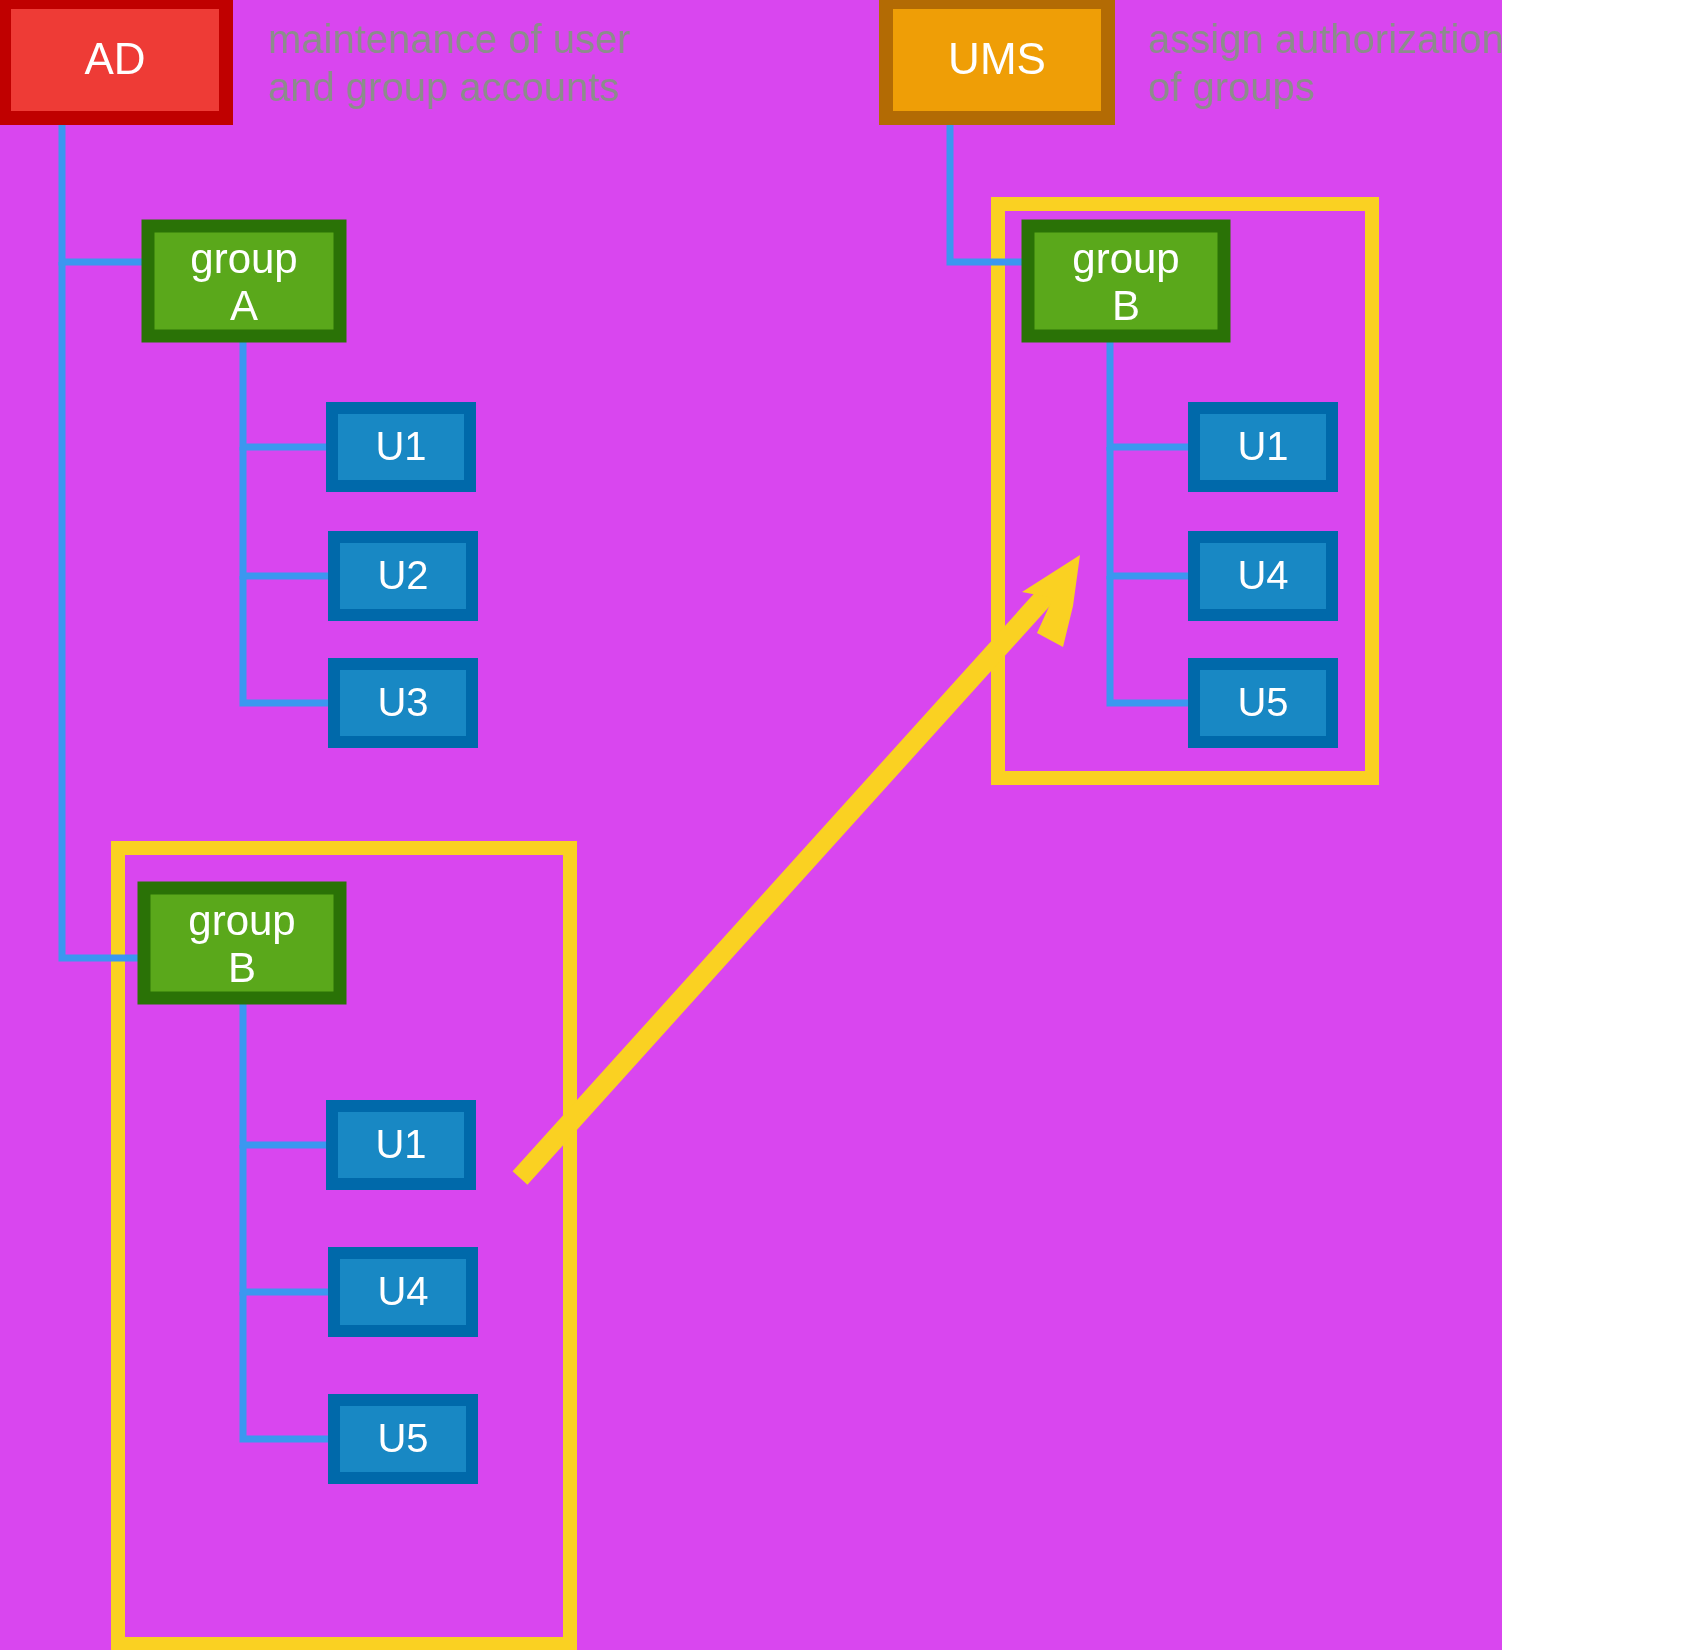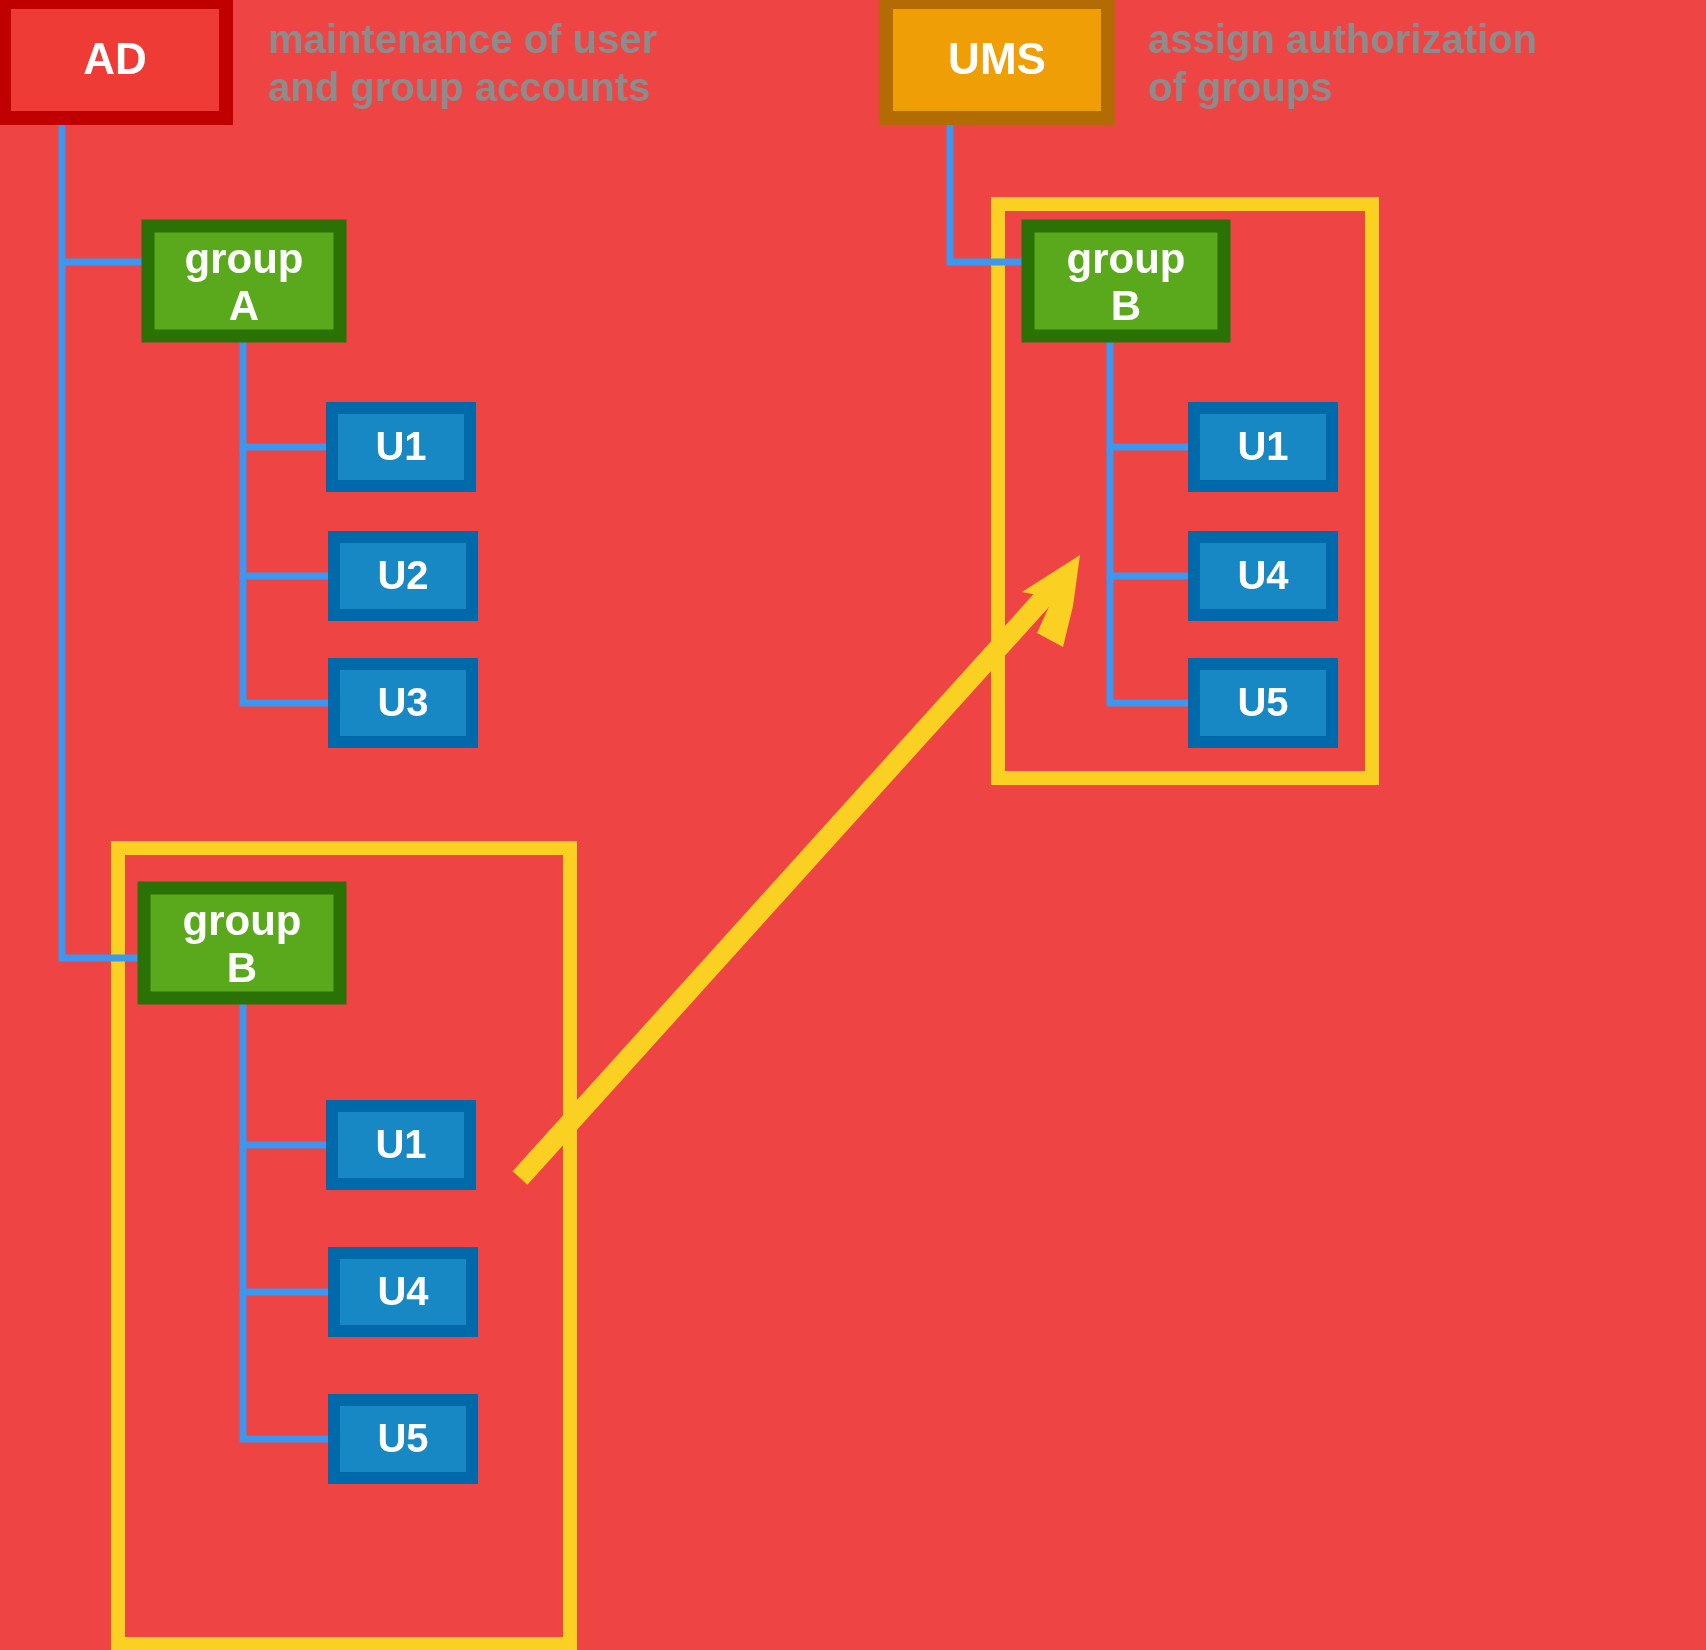--- a/index.html
+++ b/index.html
@@ -5,25 +5,24 @@
   html, body {
     margin: 0;
     padding: 0;
     background: #ffffff;
   }
   body {
     font-family: "Liberation Sans", sans-serif;
   }
   #stage {
     position: relative;
-    width: 1706px;
+    width: 1502px;
     height: 1650px;
-    background: #ef4444;
+    background: #d946ef;
     overflow: hidden;
-    font-weight: bold;
   }
   #diagram-svg {
     position: absolute;
     left: 0;
     top: 0;
     width: 1706px;
     height: 1650px;
   }
   .node-label {
     fill: #ffffff;

